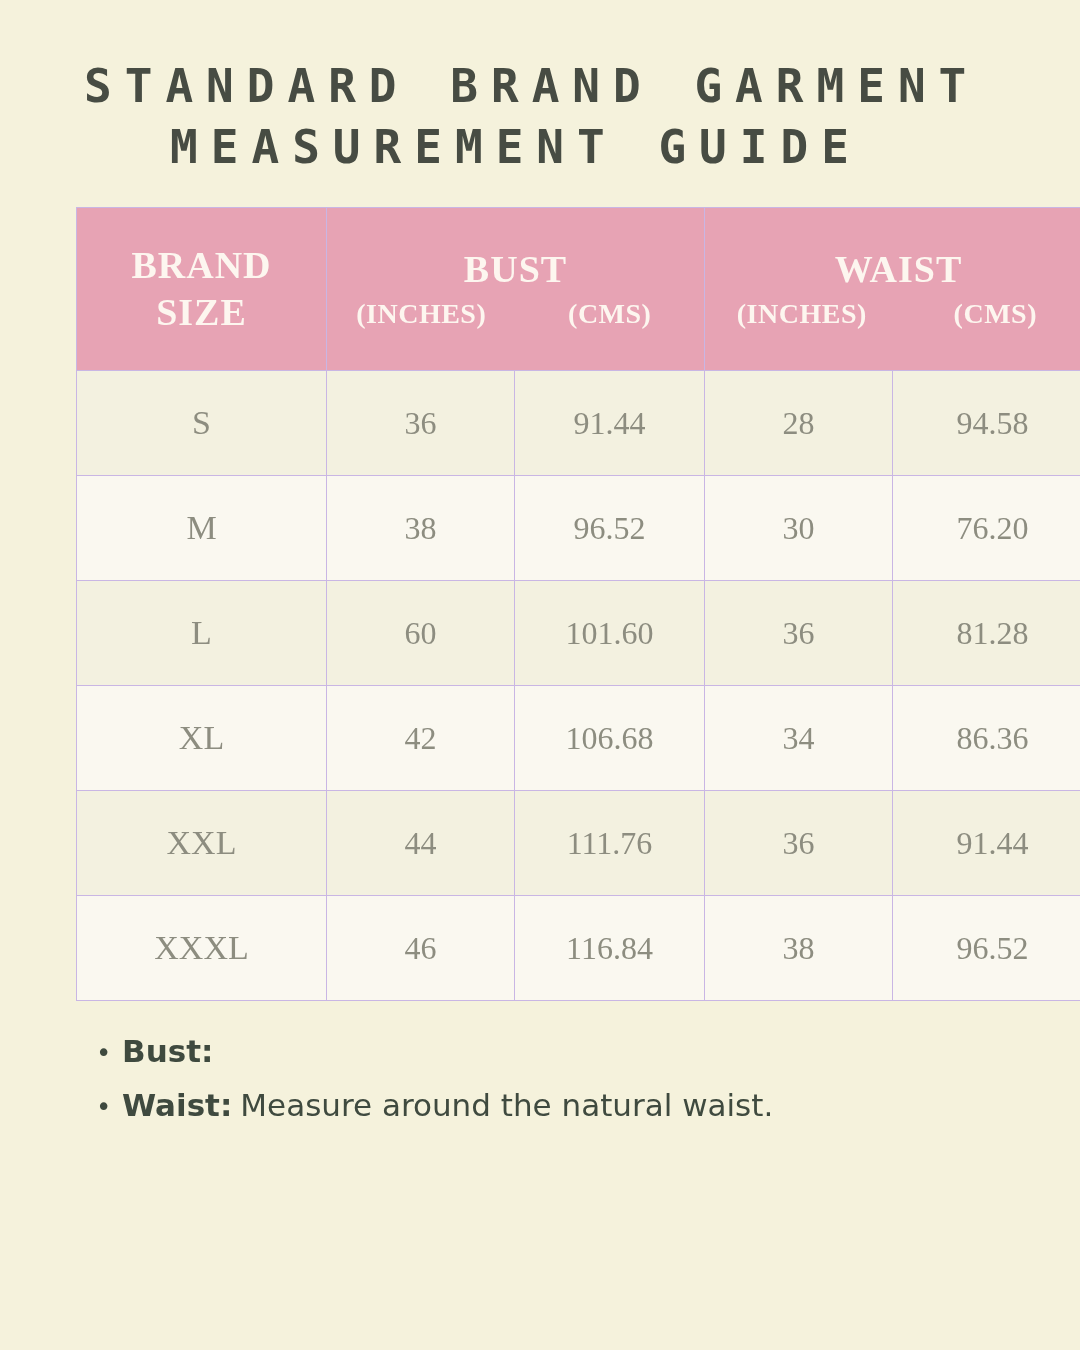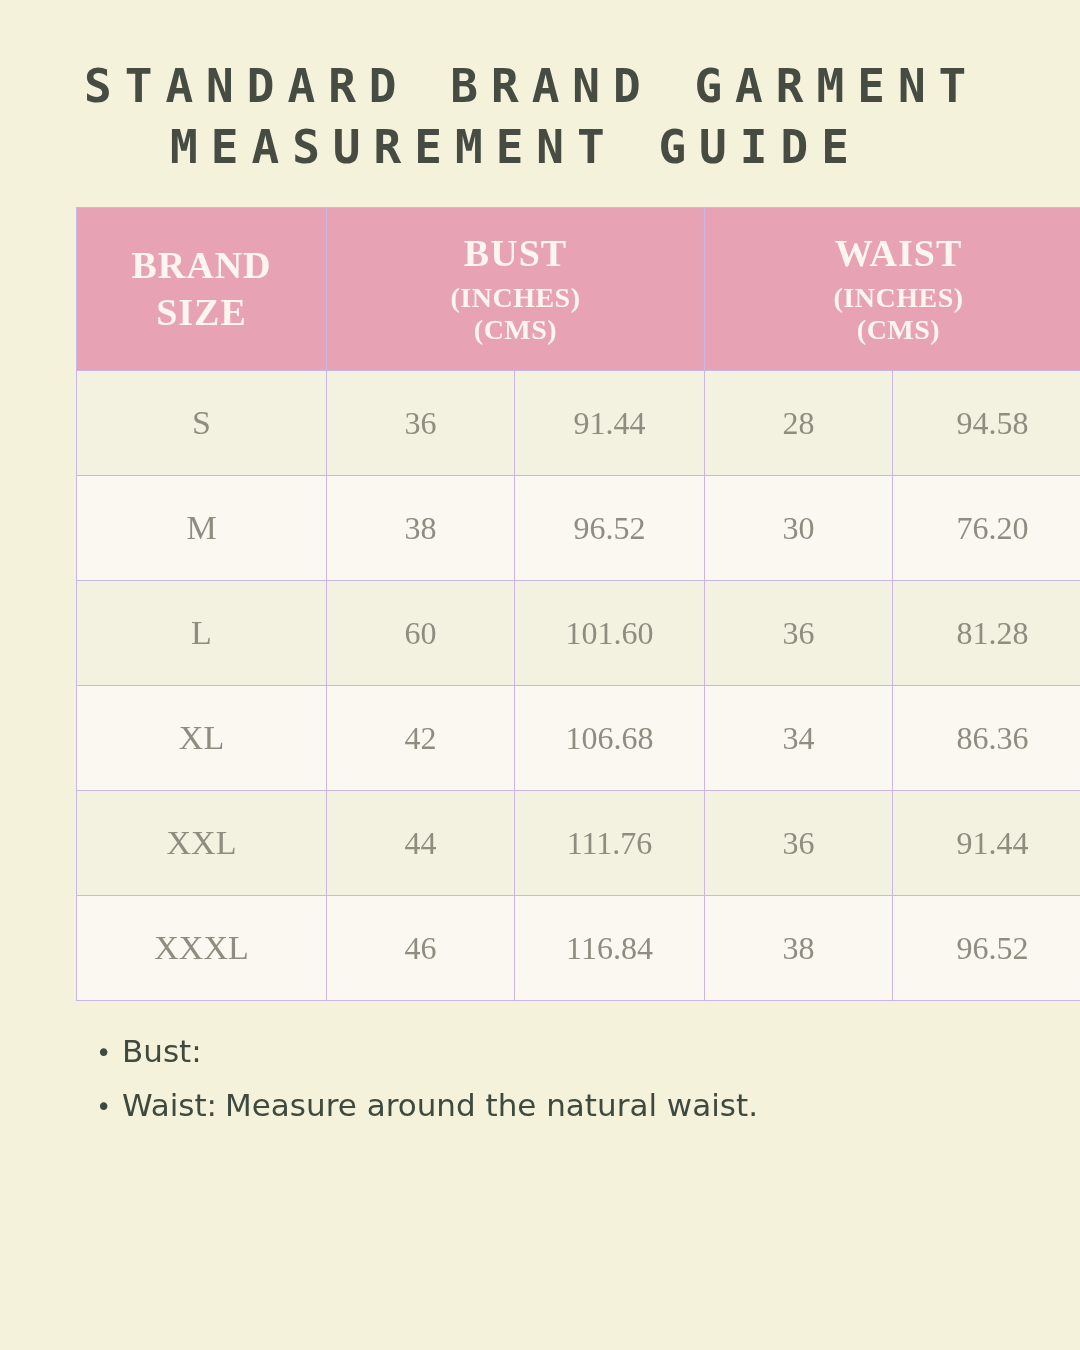--- a/index.html
+++ b/index.html
@@ -84,21 +84,20 @@
     gap: 6px;
   }
   .th-main {
     font-size: 38px;
     letter-spacing: 1px;
     line-height: 1.1;
   }
   .th-sub-row {
     display: flex;
     width: 100%;
-    flex-direction: column;
   }
   .th-sub {
     flex: 1;
     font-size: 28px;
     letter-spacing: 0.5px;
   }
   .th-stack .th-main { margin-bottom: 2px; }
 
   tbody td {
     height: 102px;
@@ -130,21 +129,21 @@
   }
   .bullet {
     width: 26px;
     font-size: 26px;
     line-height: 1;
     color: #3f4a3f;
     flex: 0 0 26px;
     text-align: left;
   }
   .note-label {
-    font-weight: normal;
+    font-weight: bold;
     margin-right: 8px;
     white-space: nowrap;
   }
   .note-text { font-weight: normal; }
 </style>
 </head>
 <body>
 
 <div class="page">
 

